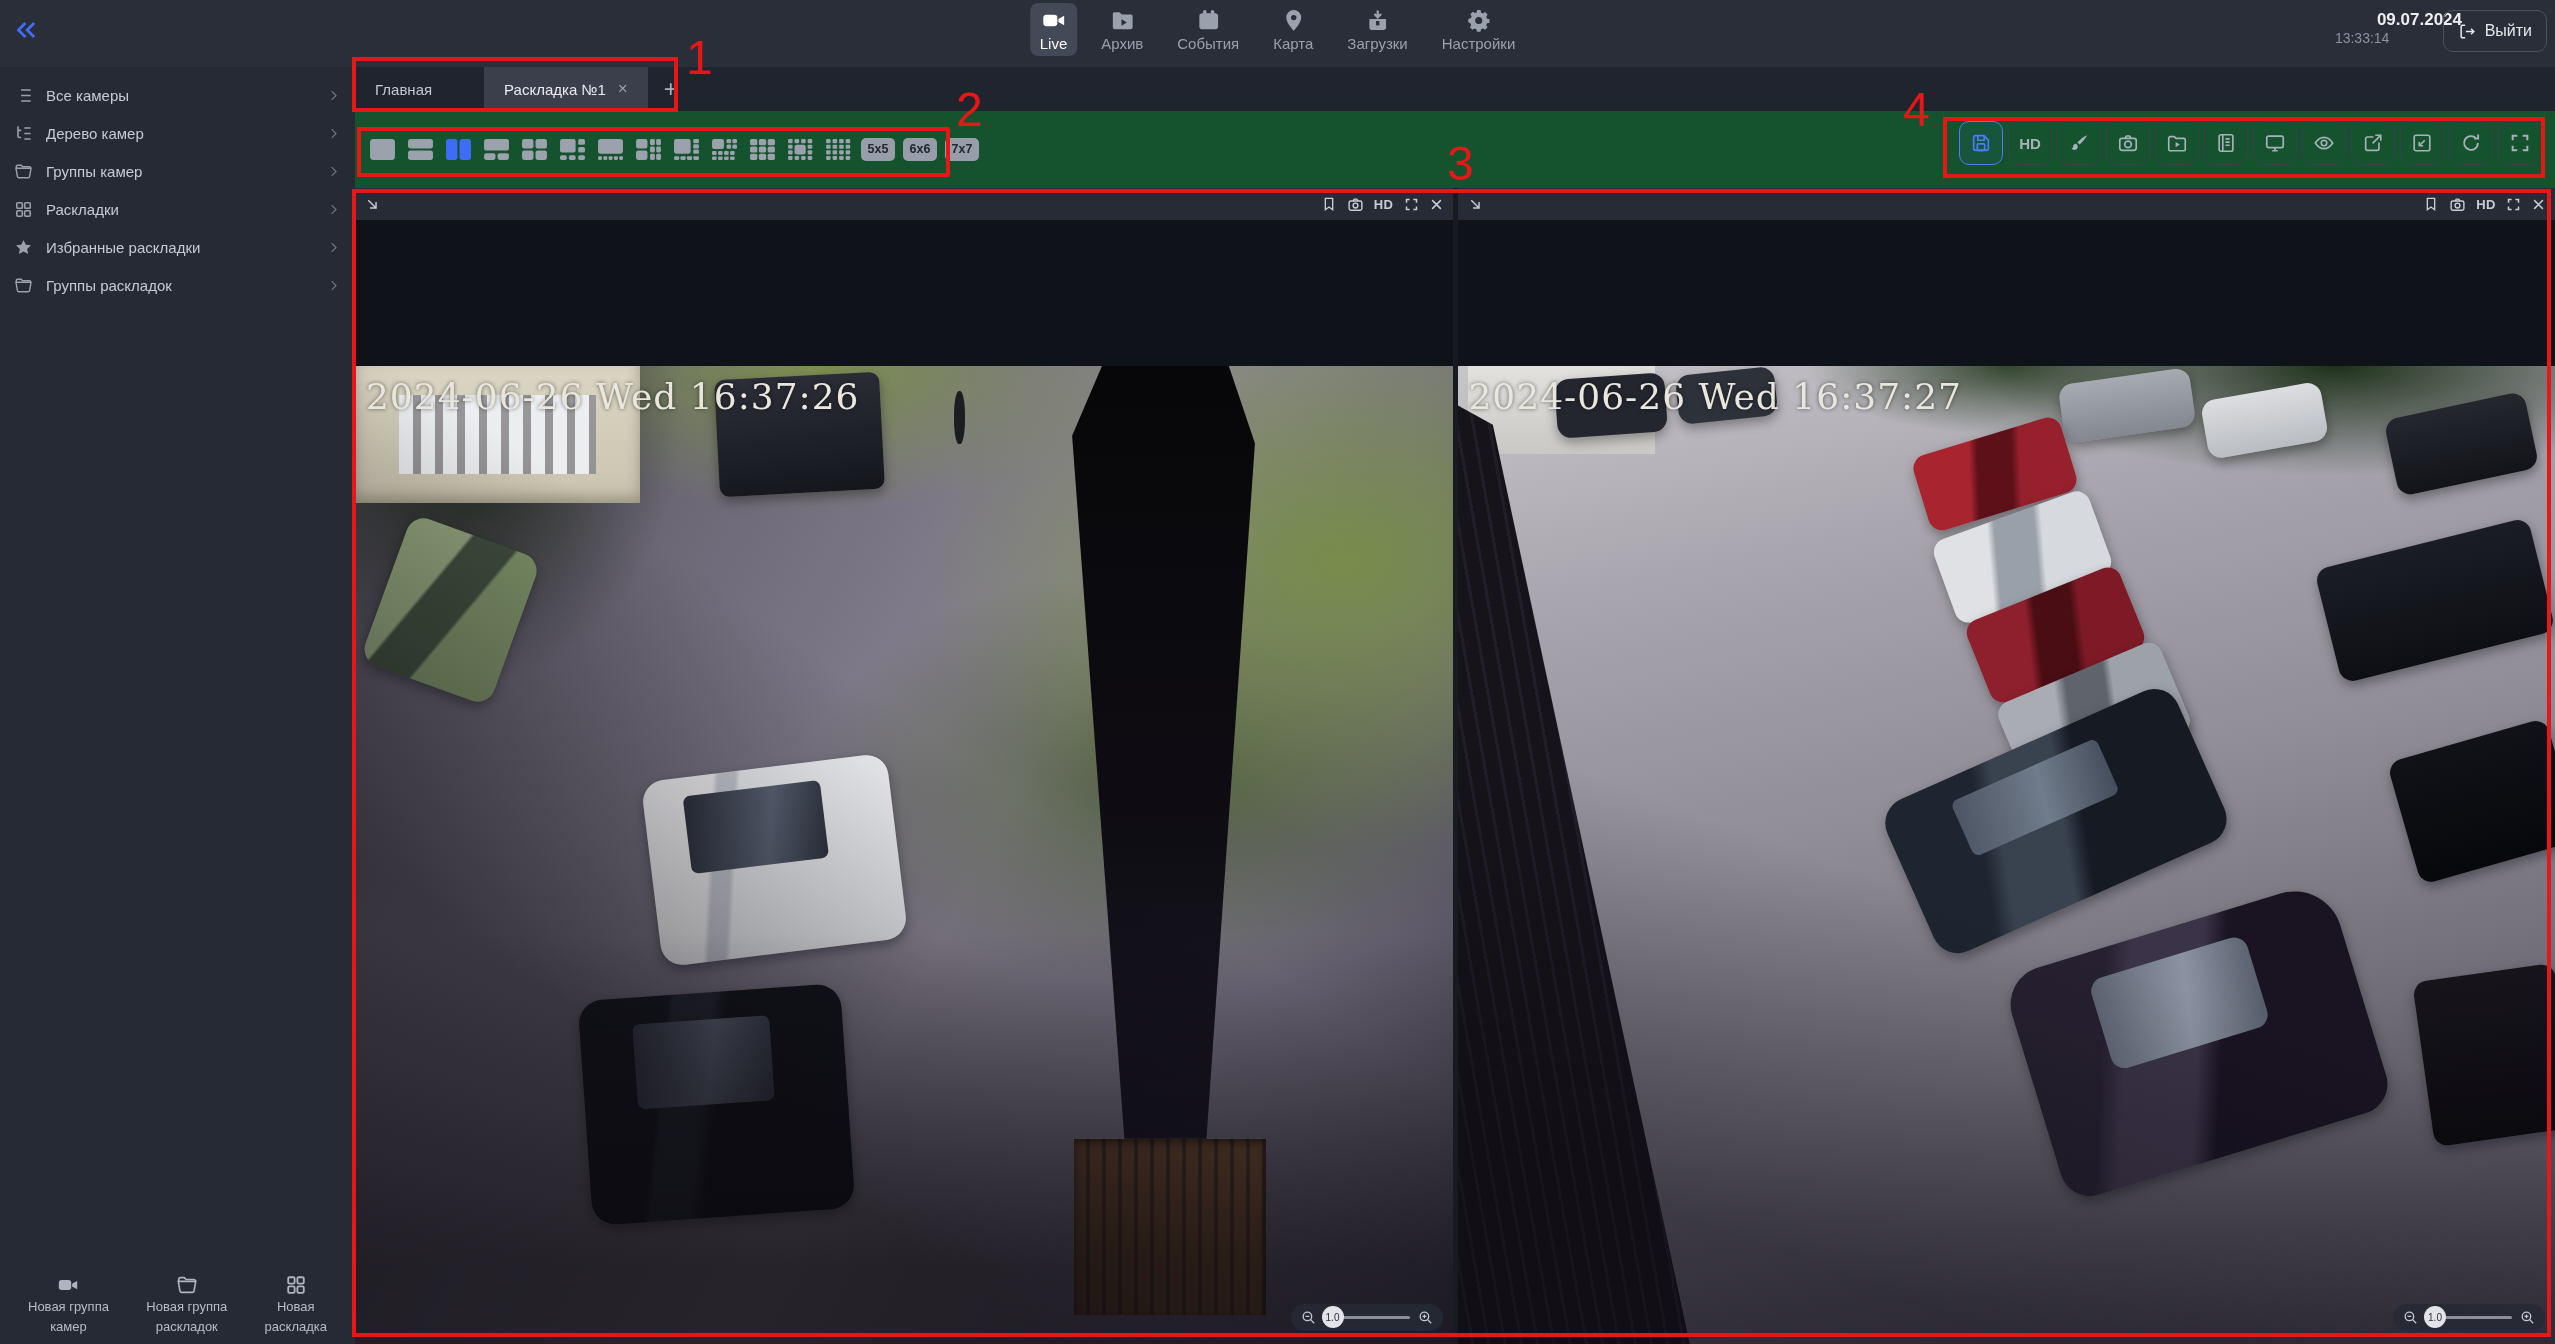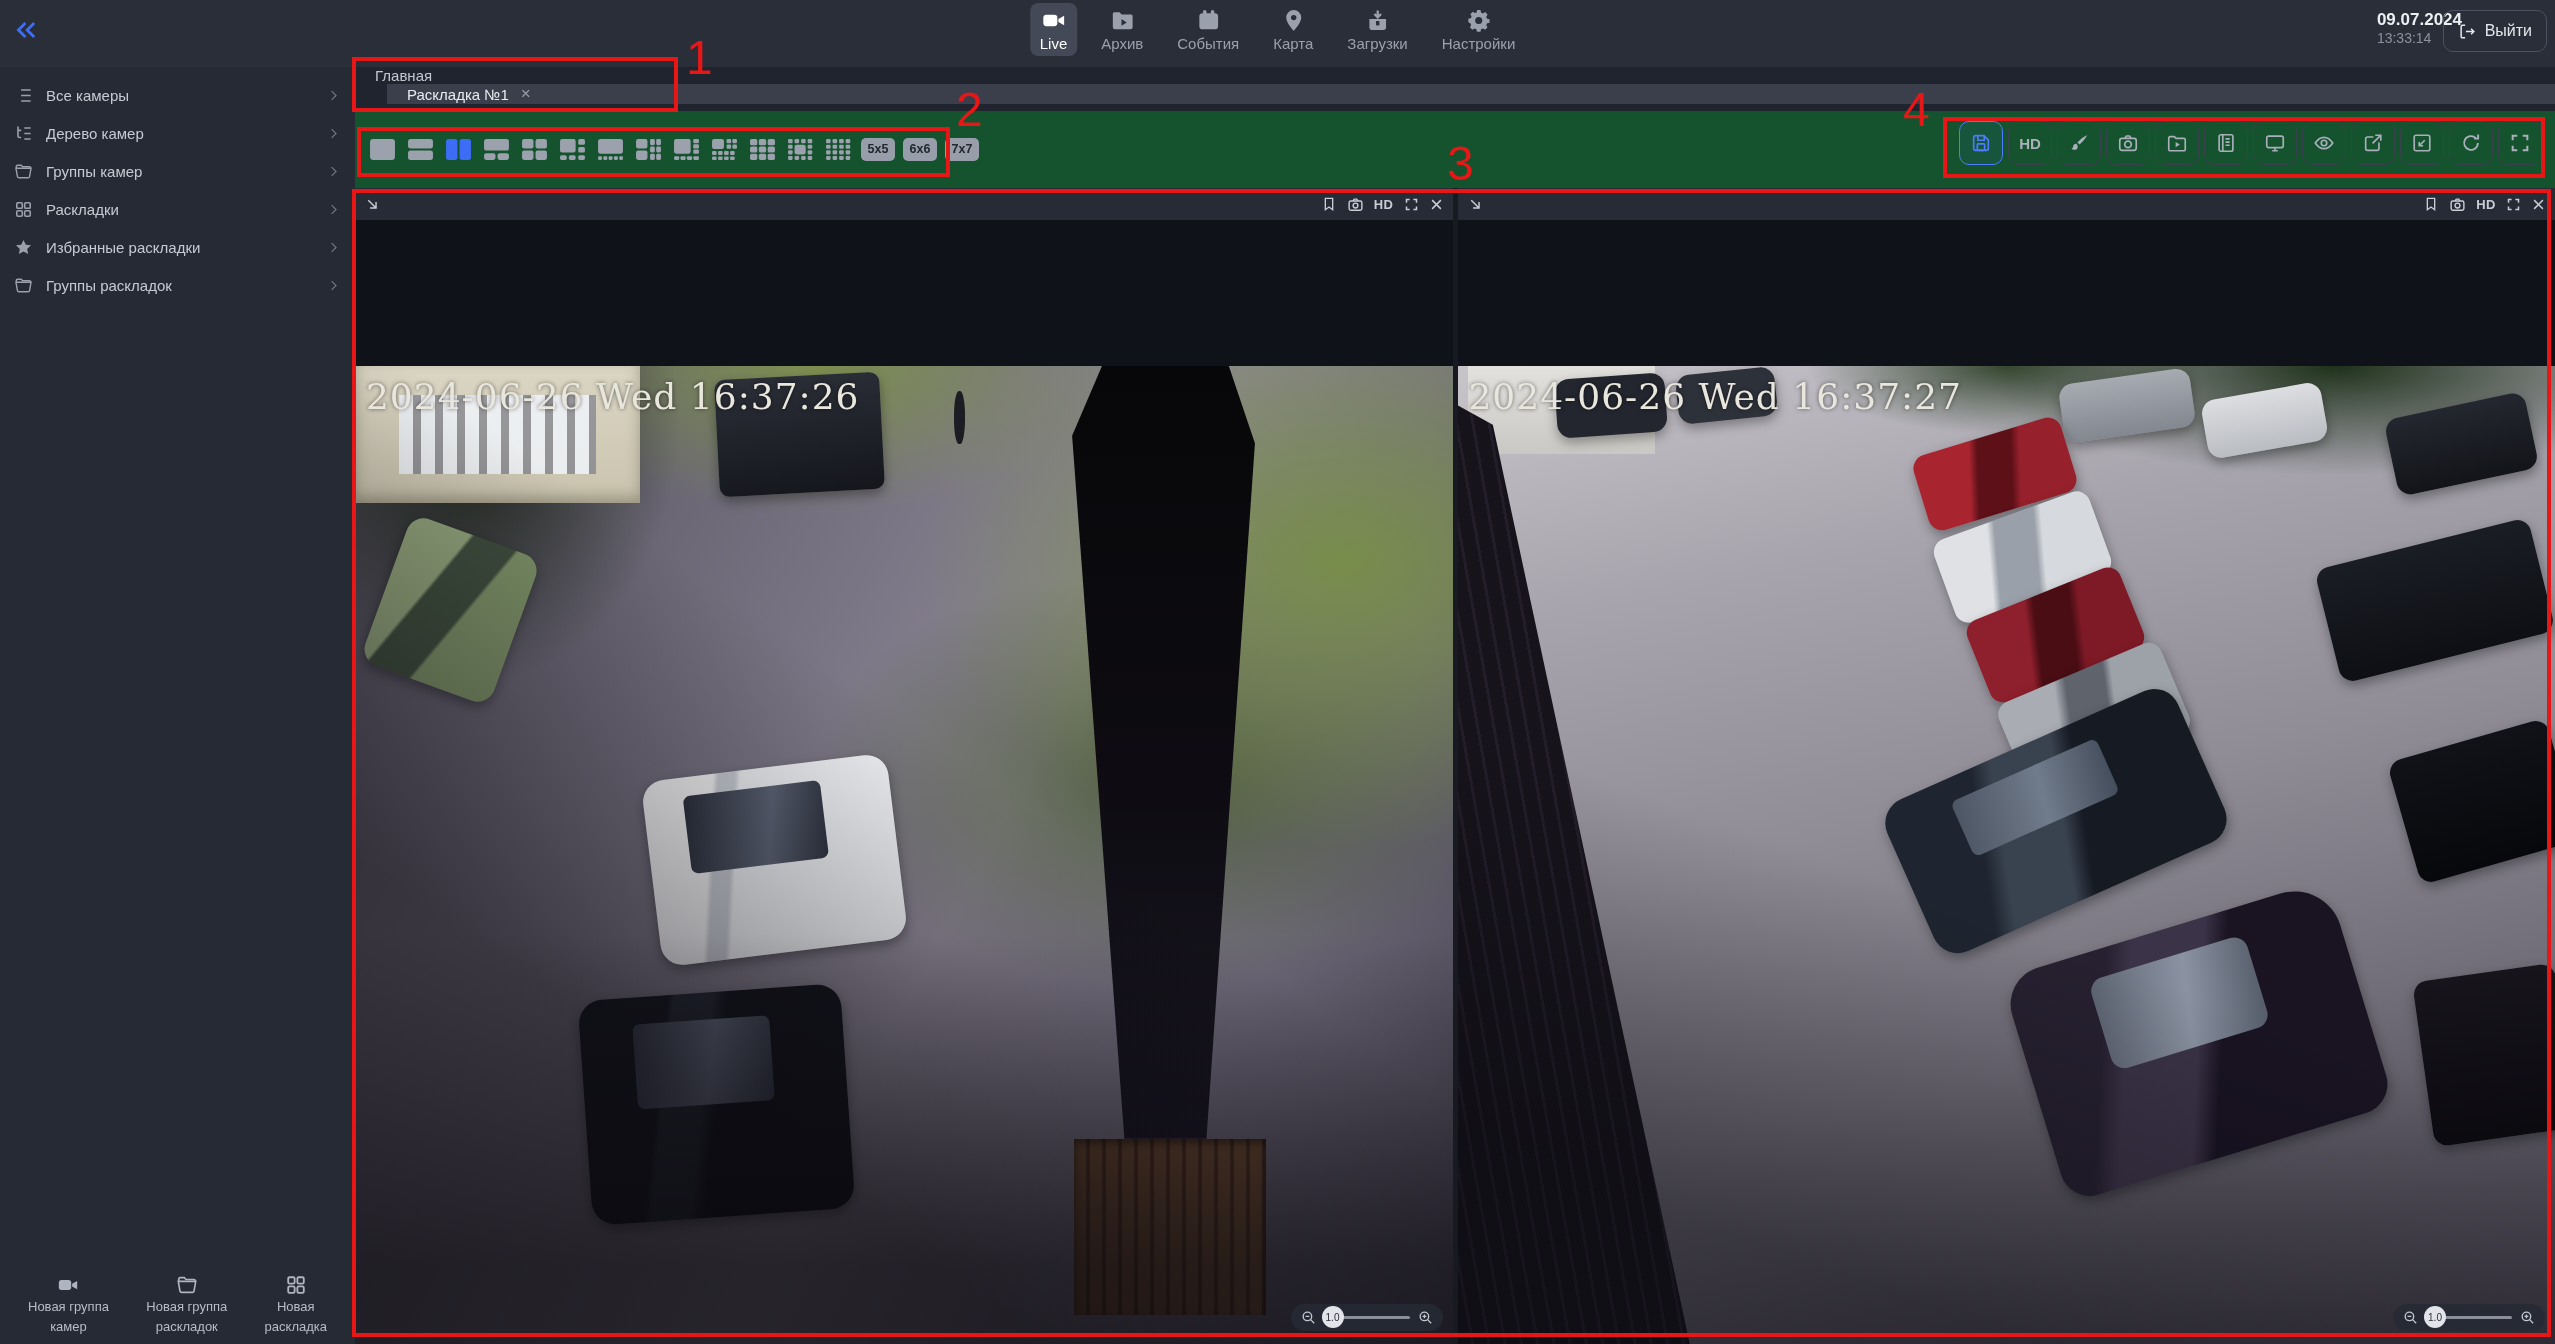--- a/index.html
+++ b/index.html
@@ -5,34 +5,34 @@
   html,body{margin:0;padding:0;background:#14161d;}
   .app{position:relative;width:2555px;height:1344px;background:#1c1f28;font-family:"Liberation Sans",sans-serif;overflow:hidden;color:#c6cad3;}
   svg{display:block}
   
   .topbar{position:absolute;left:0;top:0;width:2555px;height:67px;background:#2a2e38;z-index:5;}
   .collapse{position:absolute;left:12px;top:16px;color:#3f6ef6;cursor:pointer;}
   .nav{position:absolute;left:50%;top:3px;transform:translateX(-50%);display:flex;gap:14px;align-items:flex-start;}
   .nav-item{display:flex;flex-direction:column;align-items:center;gap:2px;color:#9aa0ac;font-size:15px;padding:5px 10px 4px;border-radius:8px;cursor:pointer;}
   .nav-item.active{background:#434956;color:#fff;}
   .clock{position:absolute;right:93px;top:9px;line-height:1.25;}
-  .clock .d{font-size:17px;font-weight:bold;color:#eceef2;}
+  .clock .d{font-size:17px;font-weight:bold;color:#eceef2;margin-left:42px;}
   .clock .t{font-size:14px;color:#8a919f;}
   .logout{position:absolute;right:8px;top:10px;height:42px;display:flex;align-items:center;gap:8px;padding:0 14px;border:1px solid #4b515e;border-radius:10px;color:#e4e7ec;font-size:16px;cursor:pointer;box-sizing:border-box;}
   
   .sidebar{position:absolute;left:0;top:67px;width:355px;bottom:0;background:#262a34;z-index:4;}
   .side-items{padding-top:9px;}
   .side-item{height:38px;display:flex;align-items:center;gap:13px;padding:0 14px;font-size:15px;color:#c6cad3;cursor:pointer;}
   .side-item .chev{margin-left:auto;color:#6e7482;}
   .side-item .sic{color:#9aa0ac;}
   .side-footer{position:absolute;left:0;right:0;bottom:8px;display:flex;justify-content:space-between;padding:0 28px;}
   .sf-btn{display:flex;flex-direction:column;align-items:center;gap:3px;font-size:13px;color:#b7bcc6;line-height:1.3;text-align:center;cursor:pointer;}
   .sf-btn .sic{color:#aeb4c0;}
   
-  .tabsbar{position:absolute;left:355px;top:67px;right:0;height:44px;background:#20242e;display:flex;align-items:stretch;z-index:3;flex-direction:column;}
+  .tabsbar{position:absolute;left:355px;top:67px;right:0;height:44px;background:#20242e;display:flex;align-items:stretch;z-index:3;}
   .tab{display:flex;align-items:center;padding:0 20px;font-size:15px;color:#c3c7d0;cursor:pointer;}
   .tab.active{background:#3a3f4b;color:#e9ebef;margin-left:32px;}
   .tab-close{margin-left:12px;color:#9aa0ab;font-size:17px;}
   .tab-add{width:46px;display:flex;align-items:center;justify-content:center;color:#aab0bb;font-size:24px;cursor:pointer;}
   
   .layoutbar{position:absolute;left:355px;top:111px;right:0;height:77px;background:#14532d;z-index:3;}
   .grid-btns{position:absolute;left:12px;top:25px;display:flex;gap:8px;align-items:center;}
   .gbtn{width:30px;height:26px;color:#9ba1ad;cursor:pointer;display:flex;align-items:center;justify-content:center;}
   .gbtn.sel{color:#3d6df6;}
   .tbtn{min-width:30px;height:23px;padding:0 2px;background:#989ea9;color:#23272f;font-weight:bold;font-size:12.5px;border-radius:5px;display:flex;align-items:center;justify-content:center;cursor:pointer;}

